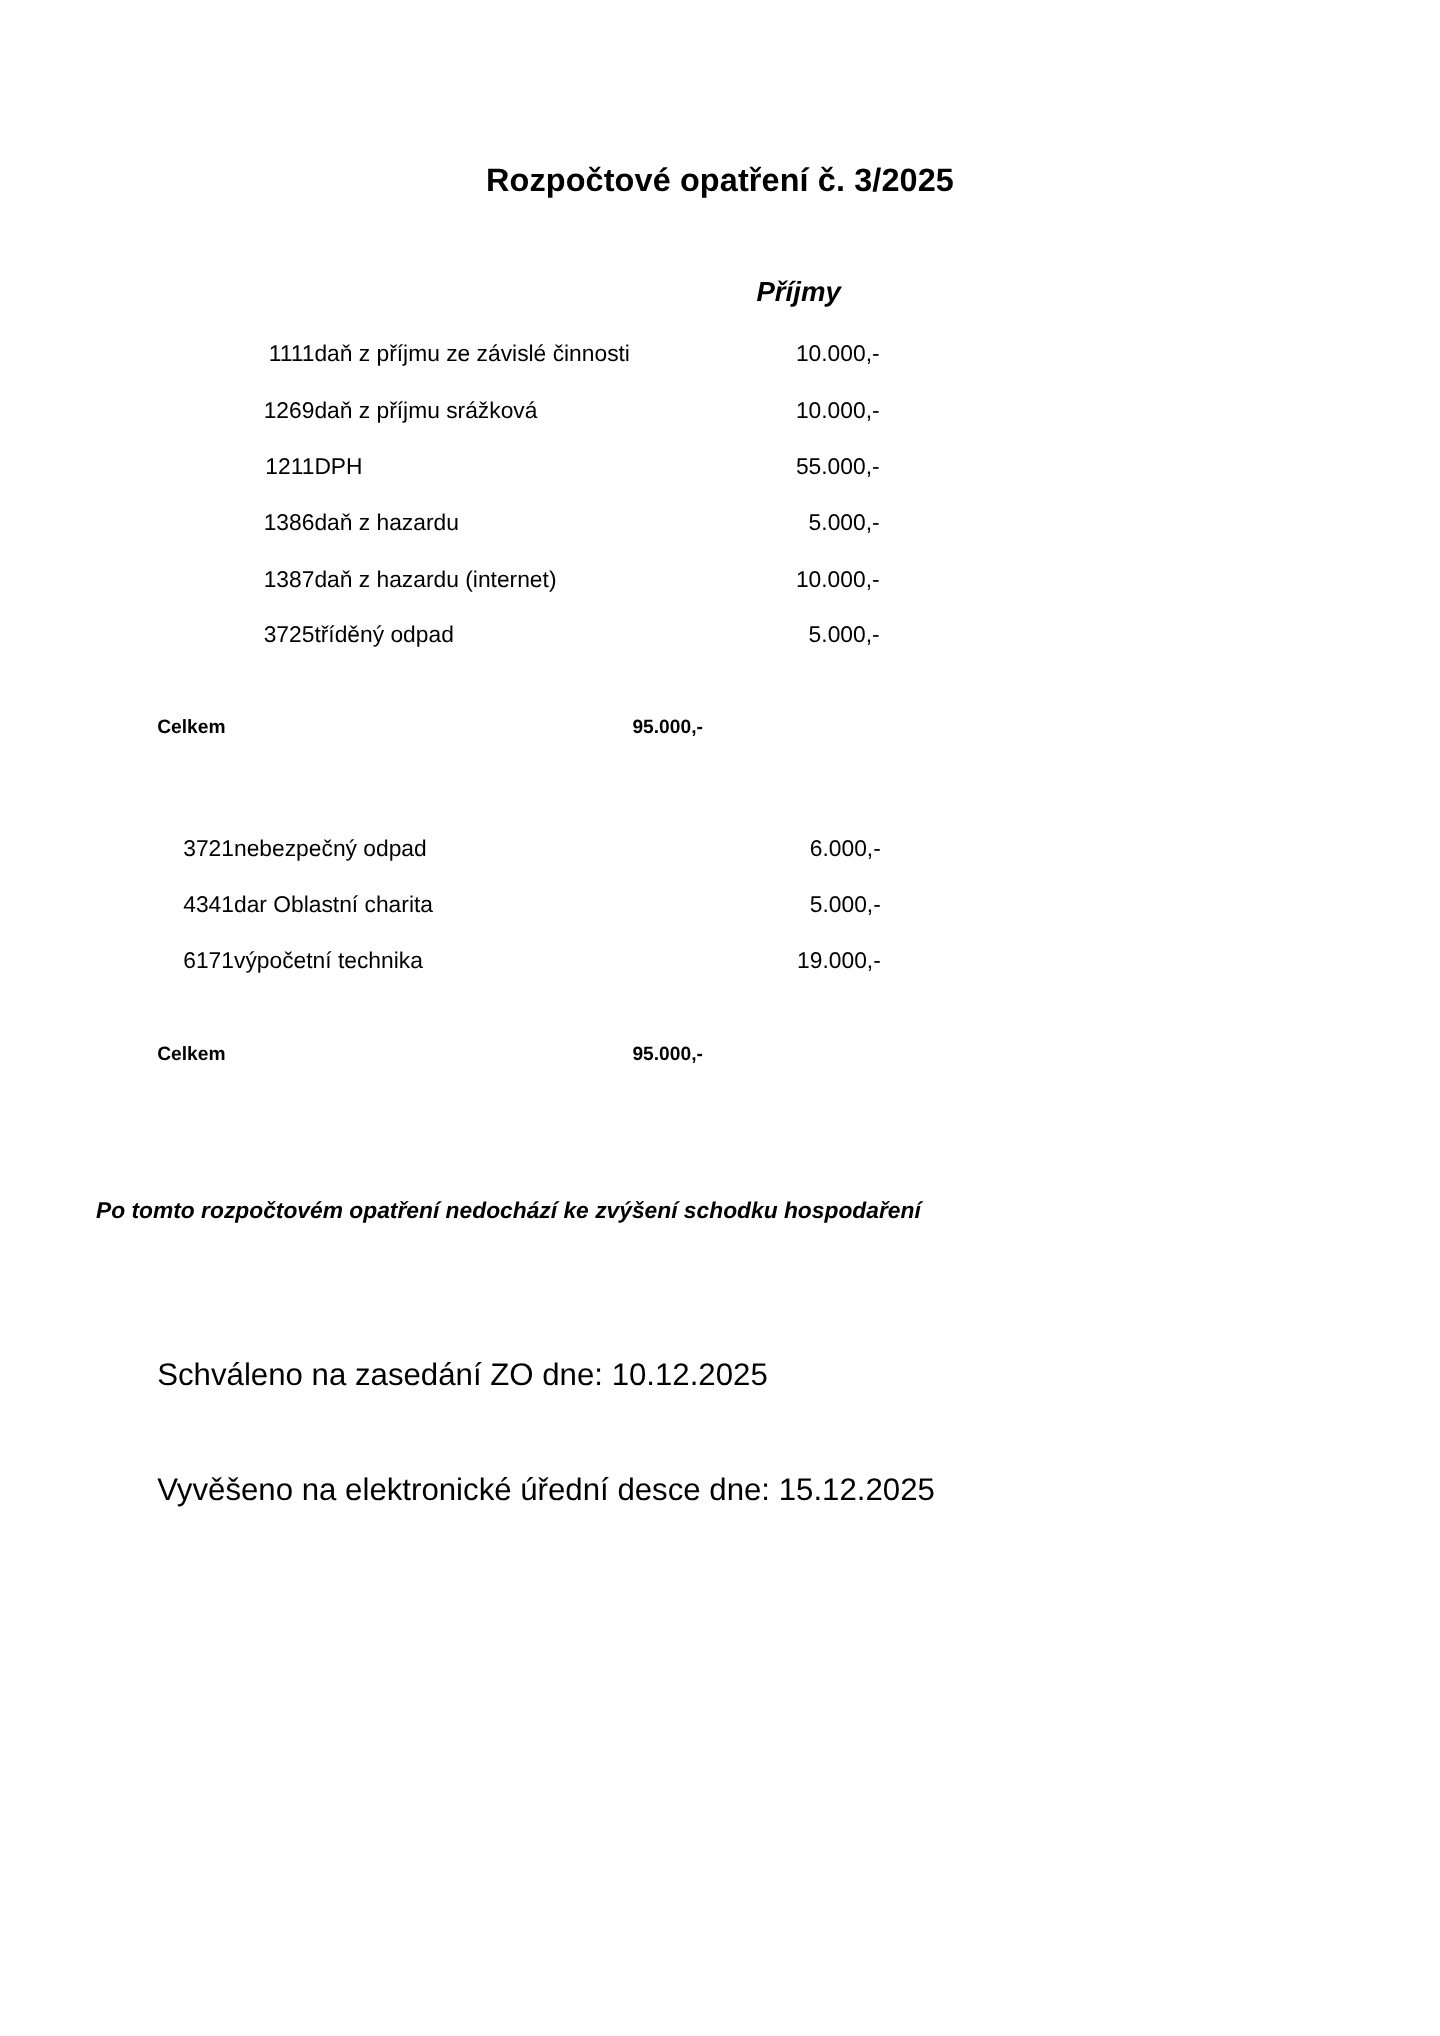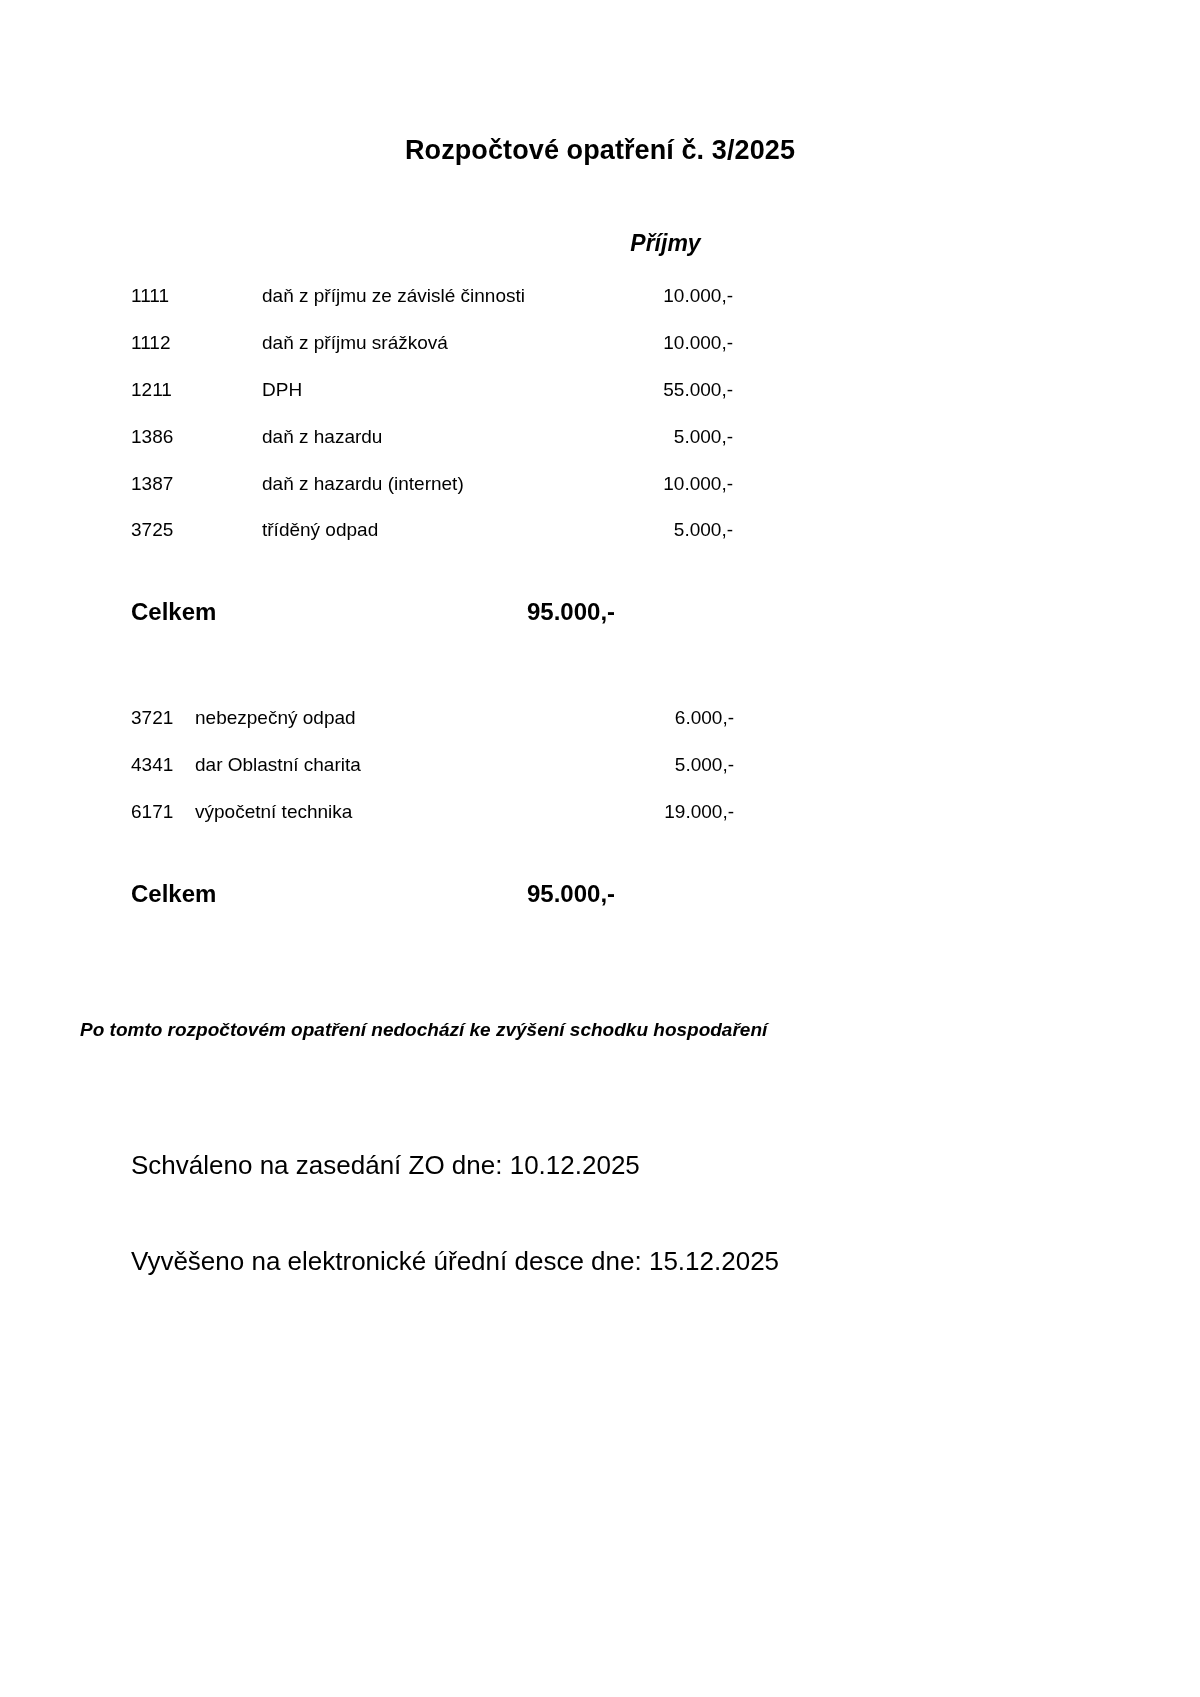--- a/index.html
+++ b/index.html
@@ -64,21 +64,21 @@
   .row {
     display: flex;
     align-items: baseline;
     font-size: 19px;
     line-height: 1.1;
     white-space: nowrap;
   }
 
   .row .code {
     flex: 0 0 auto;
-    text-align: left;
+    text-align: right;
   }
 
   .row .label {
     flex: 0 0 auto;
     text-align: left;
   }
 
   .row .amount {
     flex: 0 0 auto;
     text-align: right;
@@ -95,21 +95,21 @@
   #expenses-rows .row { padding-top: 26px; }
   #expenses-rows .row:first-child { padding-top: 26px; }
   #expenses-rows .code   { width: 64px; }
   #expenses-rows .label  { width: 333px; }
   #expenses-rows .amount { width: 206px; }
 
   
   .total-row {
     display: flex;
     align-items: baseline;
-    font-size: 24px;
+    font-size: 16px;
     font-weight: bold;
     white-space: nowrap;
   }
   .total-row .total-label  { width: 396px; text-align: left; }
   .total-row .total-amount { width: 206px; text-align: left; }
 
   #incomes-total  { padding-top: 57px; }
   #expenses-total { padding-top: 57px; }
 
   
@@ -149,21 +149,21 @@
   <section class="section" id="incomes-section">
     <h2 class="section-heading">Příjmy</h2>
 
     <div class="rows" id="incomes-rows">
         <div class="row">
           <span class="code">1111</span>
           <span class="label">daň z příjmu ze závislé činnosti</span>
           <span class="amount">10.000,-</span>
         </div>
         <div class="row">
-          <span class="code">1112</span>
+          <span class="code">1269</span>
           <span class="label">daň z příjmu srážková</span>
           <span class="amount">10.000,-</span>
         </div>
         <div class="row">
           <span class="code">1211</span>
           <span class="label">DPH</span>
           <span class="amount">55.000,-</span>
         </div>
         <div class="row">
           <span class="code">1386</span>

